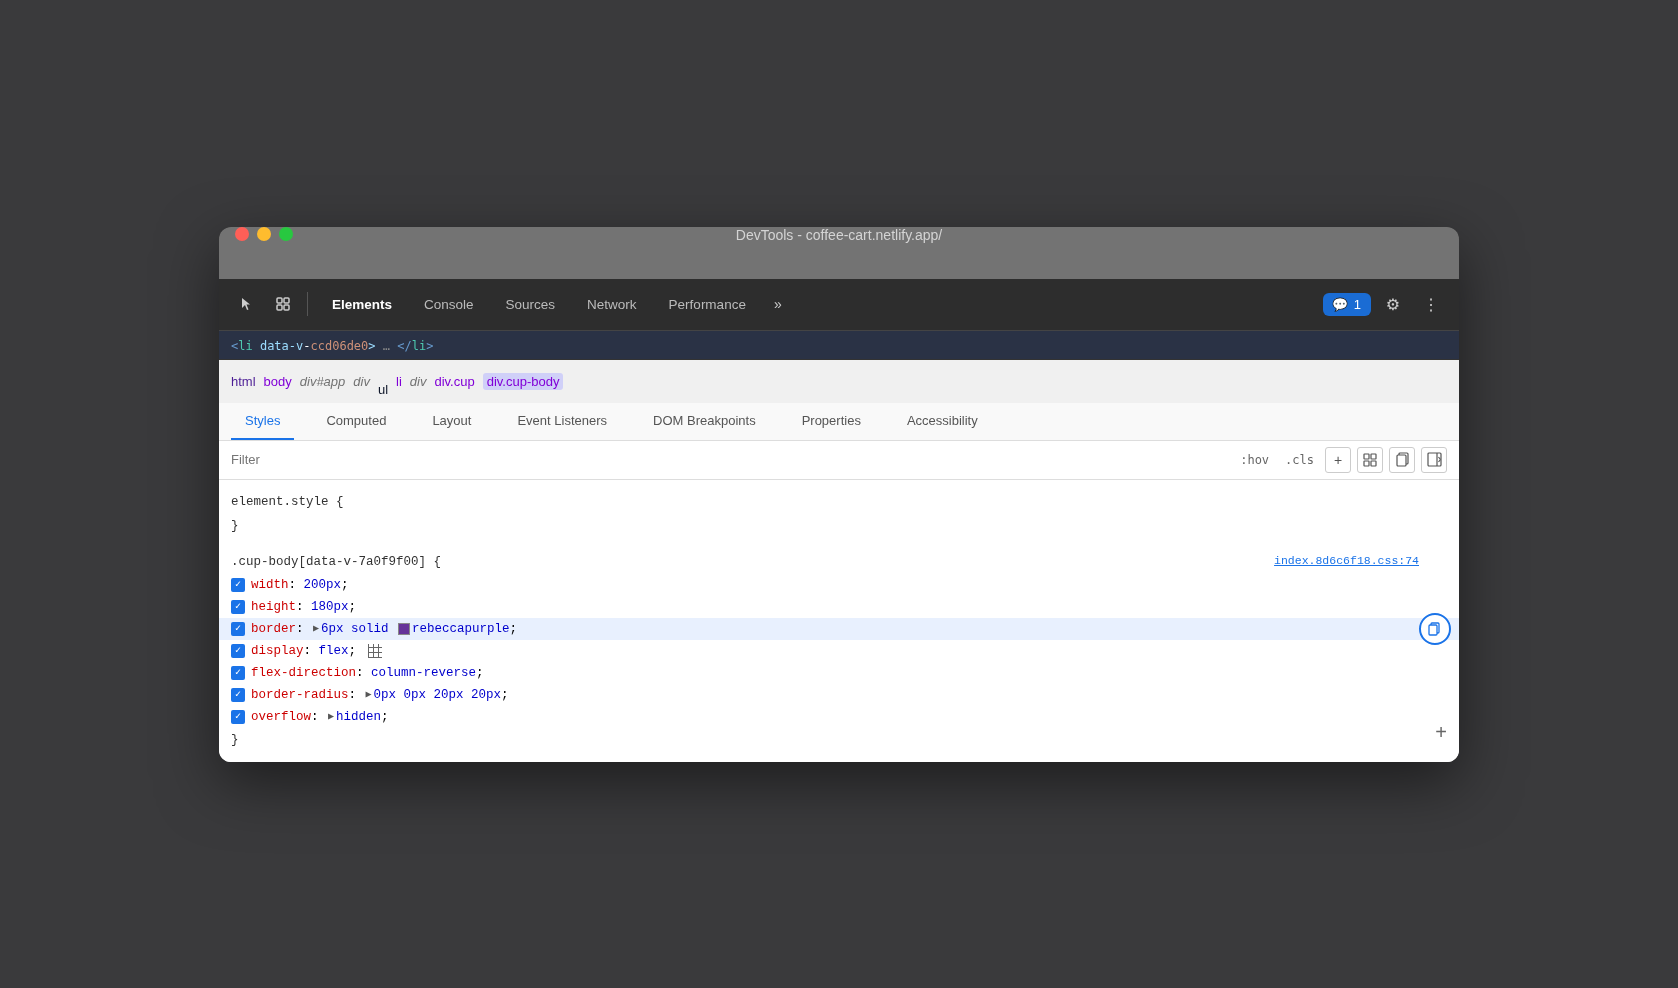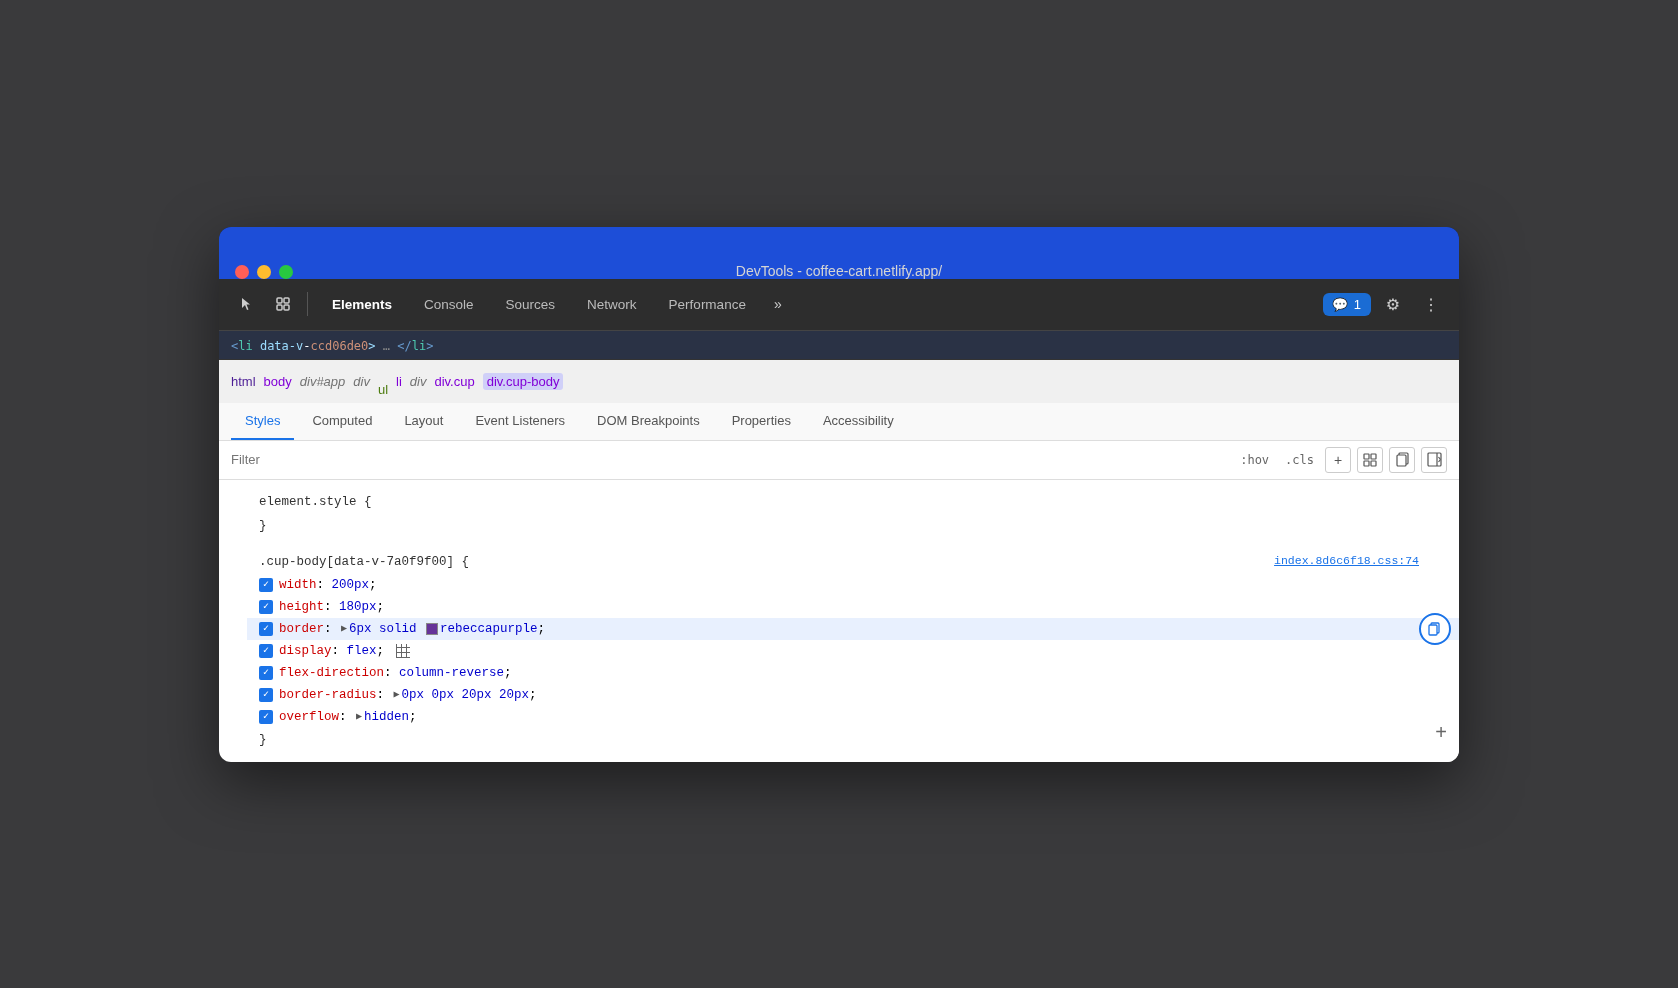--- a/index.html
+++ b/index.html
@@ -13,24 +13,24 @@
     }
     .window {
       width: 1240px;
       background: #1e1e1e;
       border-radius: 12px;
       overflow: hidden;
       box-shadow: 0 20px 60px rgba(0,0,0,0.5);
     }
     
     .titlebar {
-      background: #1d4ed8;
+      background: #737373;
       height: 52px;
       display: flex;
-      align-items: flex-end;
+      align-items: flex-start;
       padding: 0 16px;
       position: relative;
     }
     .traffic-lights {
       display: flex;
       gap: 8px;
     }
     .traffic-light {
       width: 14px;
       height: 14px;
@@ -147,21 +147,21 @@
       padding: 6px 12px;
       background: #f0f0f0;
     }
     .dom-crumb {
       font-size: 13px;
       cursor: pointer;
     }
     .dom-crumb.tag-html { color: #4c1d95; font-weight: 500; }
     .dom-crumb.tag-body { color: #8000d7; font-weight: 500; }
     .dom-crumb.tag-div { color: #737373; font-weight: 500; font-style: italic; }
-    .dom-crumb.tag-ul { color: #4d7c0f; font-weight: 500; margin-top: 16px; }
+    .dom-crumb.tag-ul { color: #0f172a; font-weight: 500; margin-top: 16px; }
     .dom-crumb.tag-li { color: #8000d7; font-weight: 500; }
     .dom-crumb.tag-class { color: #8000d7; font-weight: 500; }
     .dom-crumb.selected {
       background: #d0d0f8;
       border-radius: 3px;
       padding: 1px 4px;
     }
     .dom-crumb-sep {
       color: #555;
       font-size: 13px;
@@ -172,21 +172,21 @@
       display: flex;
       flex-direction: column;
     }
     
     .sub-tabs {
       display: flex;
       align-items: center;
       border-bottom: 1px solid #ddd;
       background: #f9f9f9;
       padding: 0 12px;
-      gap: 4px;
+      gap: 18px;
     }
     .sub-tab {
       padding: 10px 14px;
       font-size: 13px;
       color: #555;
       cursor: pointer;
       border: none;
       background: none;
       border-bottom: 2px solid transparent;
       white-space: nowrap;
@@ -242,21 +242,20 @@
     }
     
     .css-content {
       font-family: 'Menlo', 'Monaco', 'Courier New', monospace;
       font-size: 12.5px;
       line-height: 1.6;
       padding: 8px 0;
       flex: 1;
       background: #fff;
       position: relative;
-      margin-left: 28px;
     }
     .css-rule-block {
       padding: 2px 0;
     }
     .css-line {
       display: flex;
       align-items: center;
       padding: 1px 12px;
       position: relative;
     }

